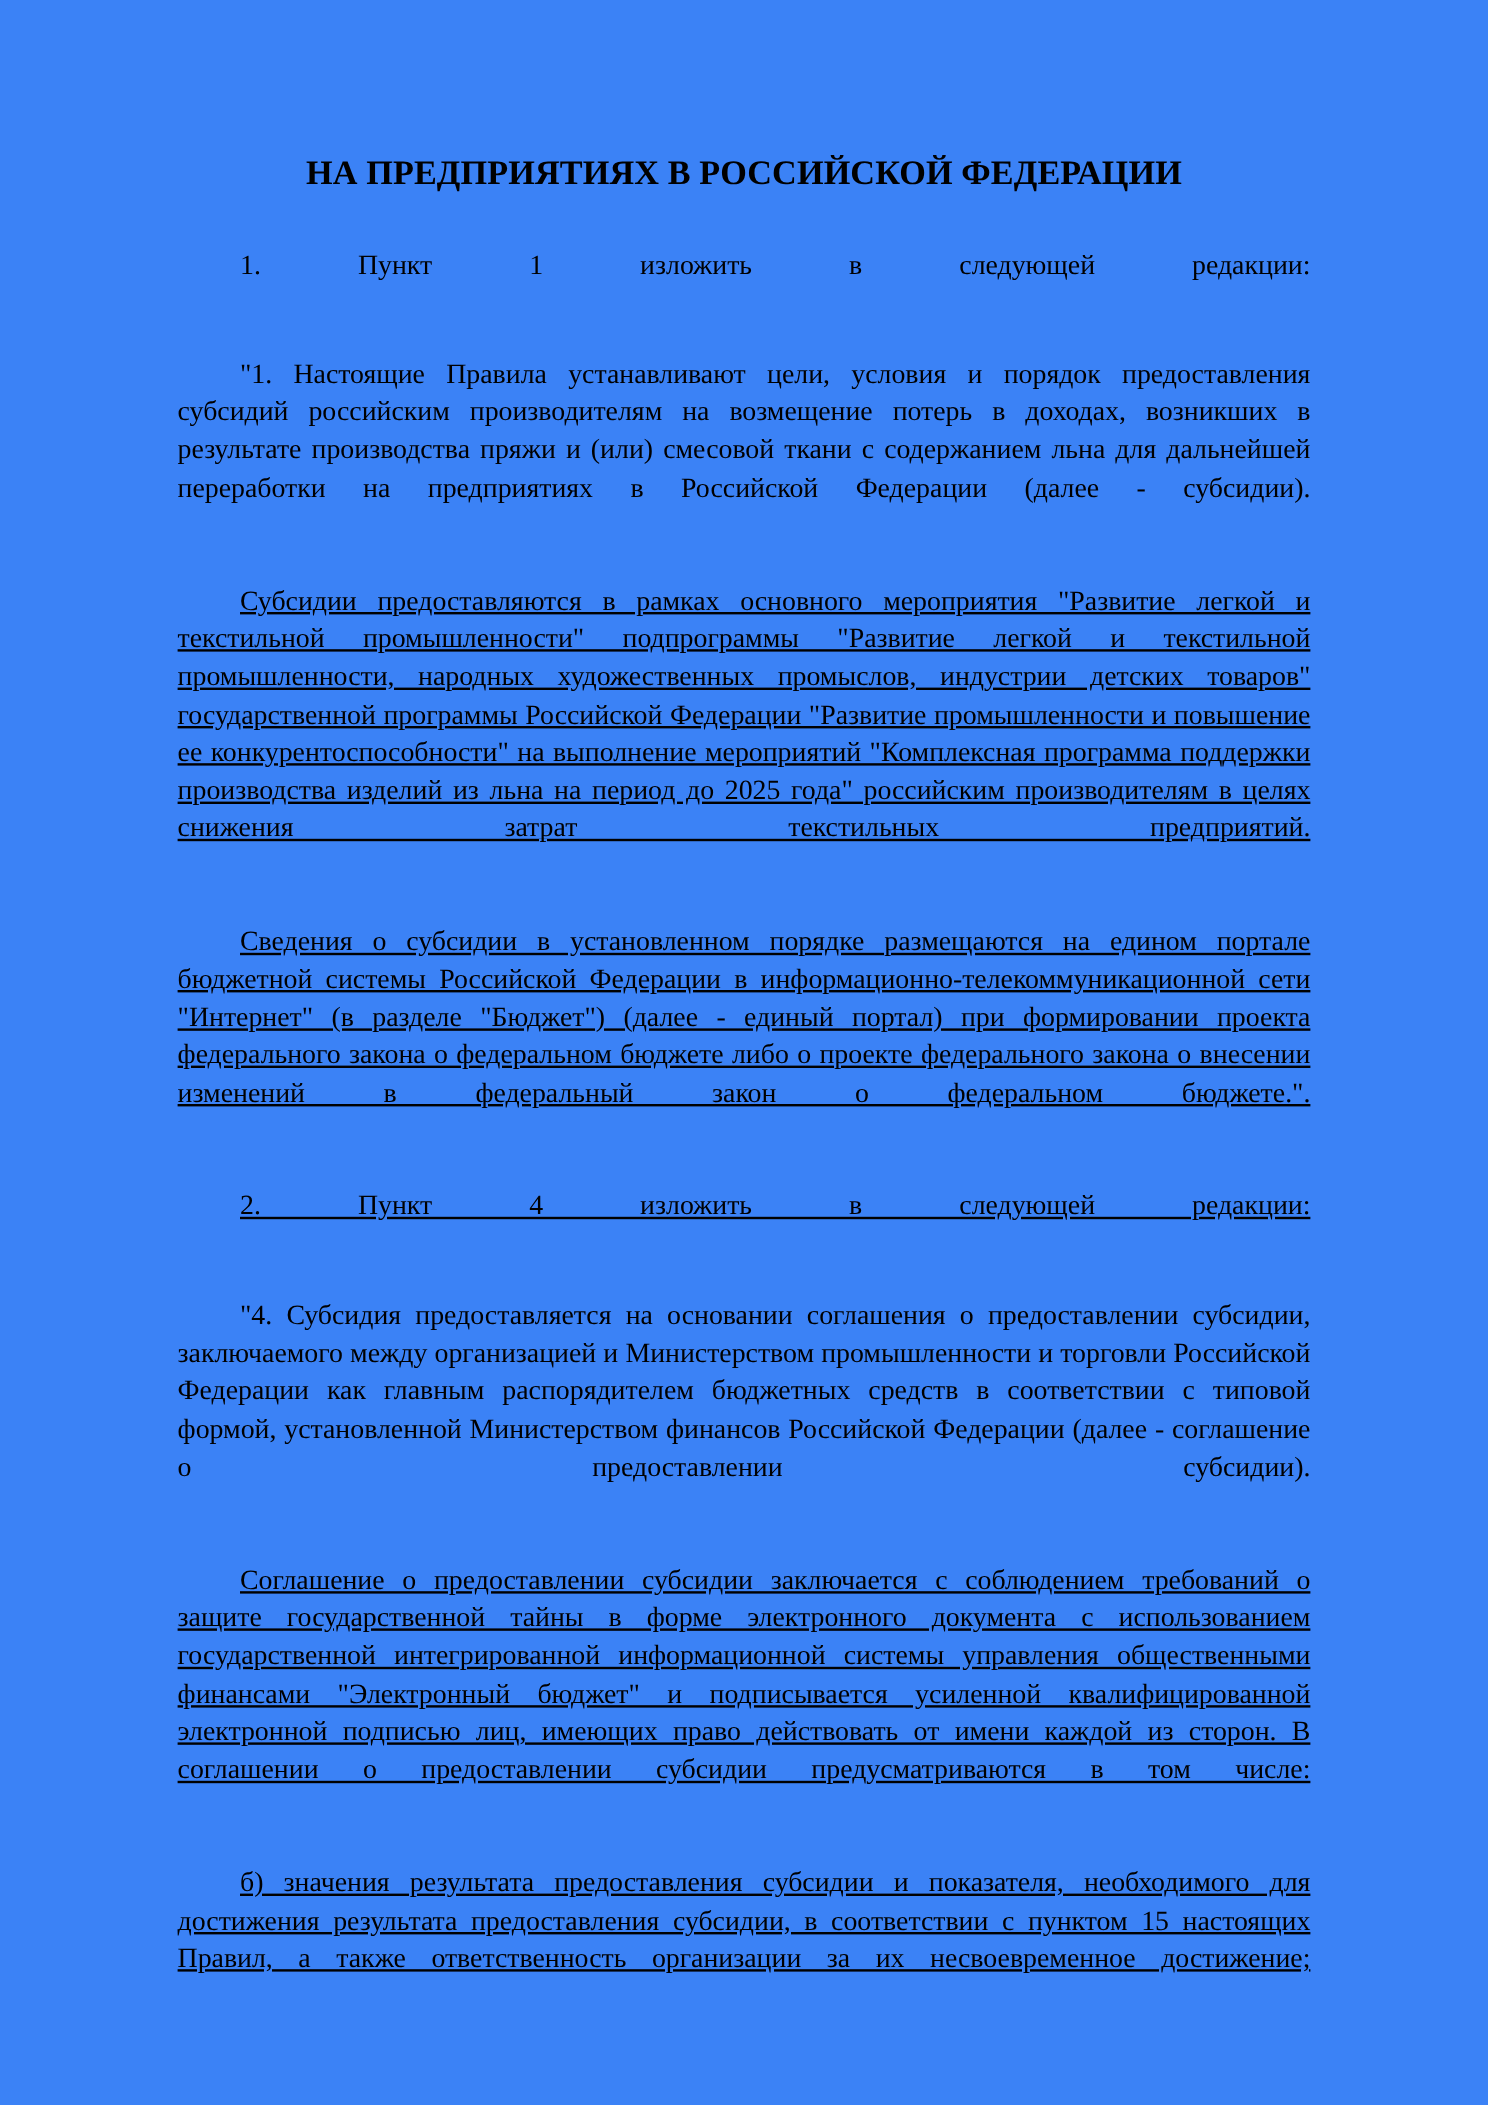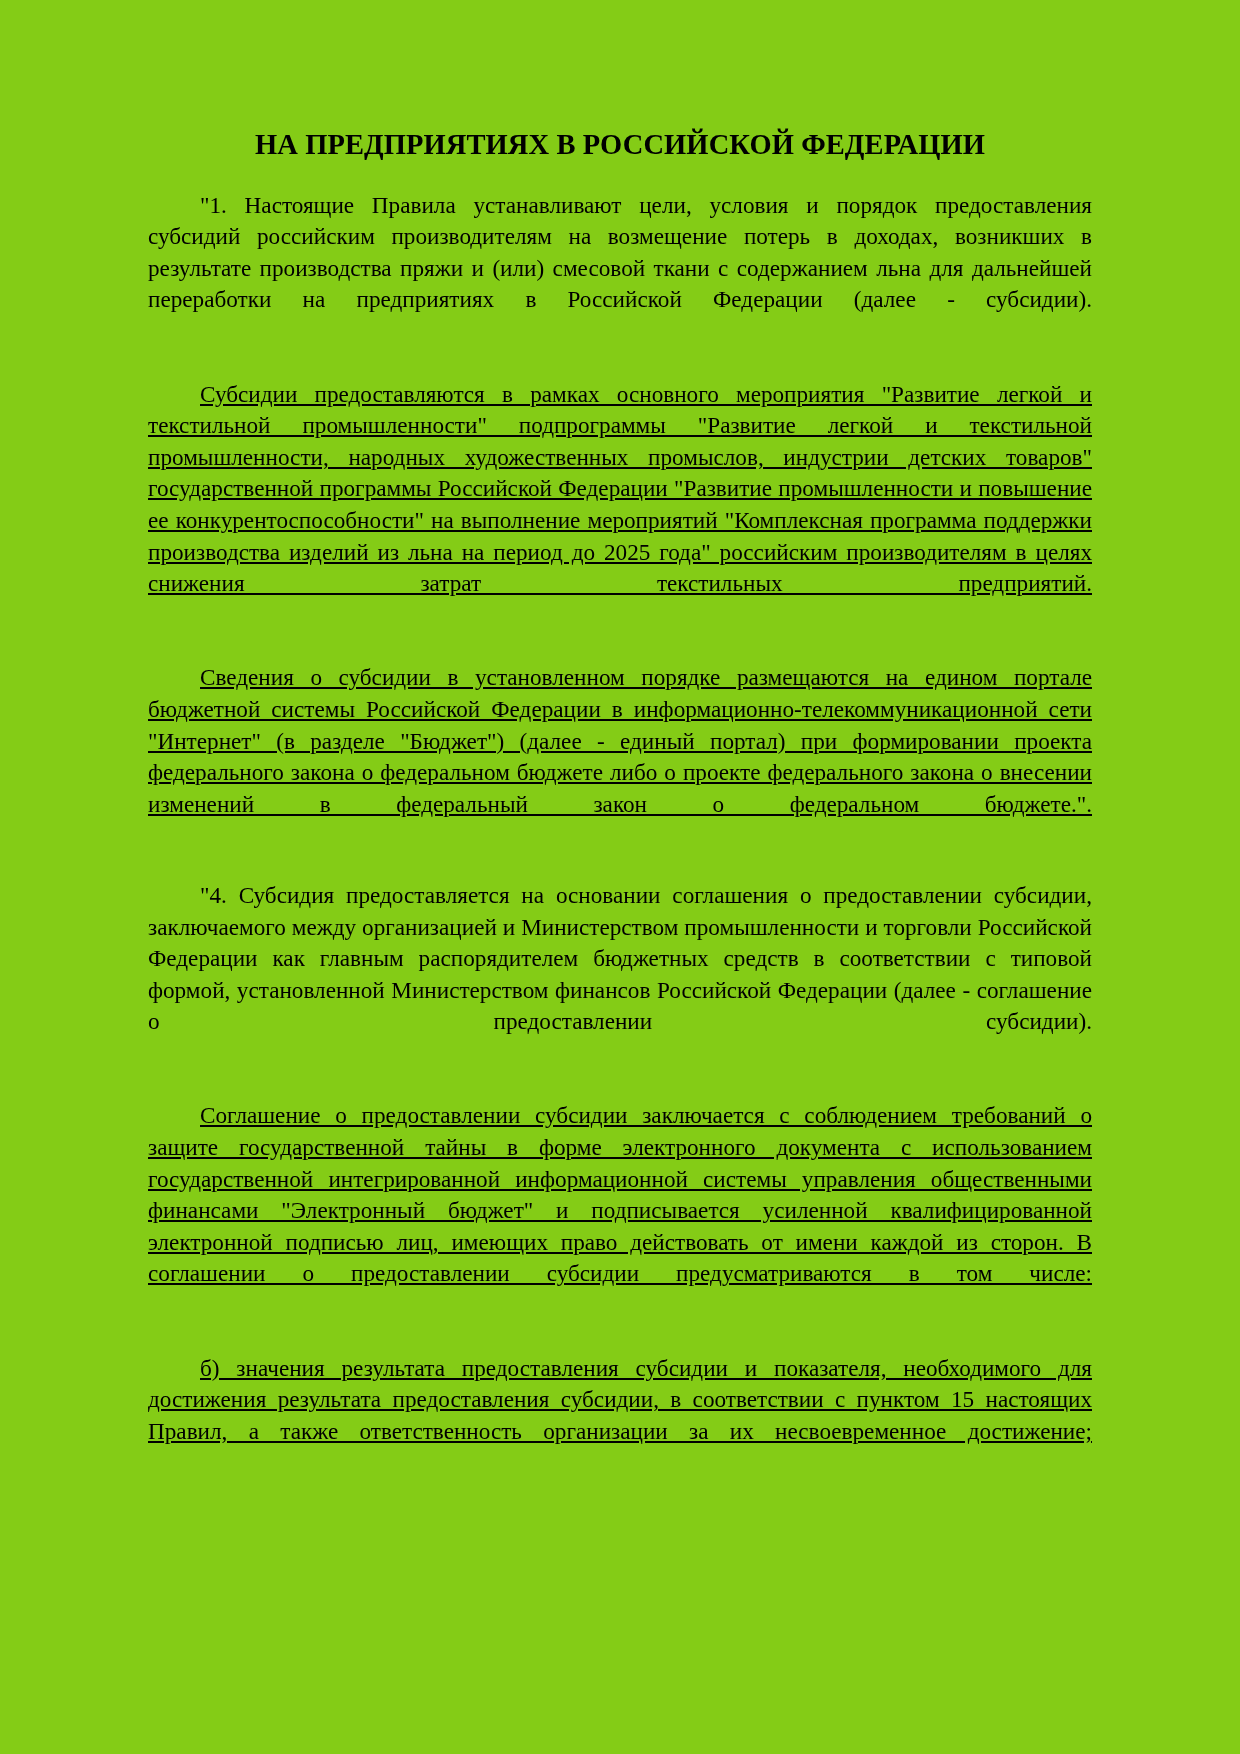--- a/index.html
+++ b/index.html
@@ -5,21 +5,21 @@
 <style>
   html, body {
     margin: 0;
     padding: 0;
     background: #ffffff;
   }
   .page {
     position: relative;
     width: 1240px;
     height: 1754px;
-    background: #84cc16;
+    background: #3b82f6;
     margin: 0 auto;
     box-sizing: border-box;
     padding: 0;
     overflow: hidden;
   }
   .content {
     position: absolute;
     left: 148px;
     top: 0;
     width: 944px;
@@ -57,27 +57,29 @@
   }
 </style>
 </head>
 <body>
 
 <div class="page">
   <div class="content">
 
     <h1 class="doc-title">НА ПРЕДПРИЯТИЯХ В РОССИЙСКОЙ ФЕДЕРАЦИИ</h1>
 
+    <p class="para first-body">1. Пункт 1 изложить в следующей редакции:</p>
 
     <p class="para gap-md">"1. Настоящие Правила устанавливают цели, условия и порядок предоставления субсидий российским производителям на возмещение потерь в доходах, возникших в результате производства пряжи и (или) смесовой ткани с содержанием льна для дальнейшей переработки на предприятиях в Российской Федерации (далее - субсидии).</p>
 
     <p class="para gap-lg">Субсидии предоставляются в рамках основного мероприятия "Развитие легкой и текстильной промышленности" подпрограммы "Развитие легкой и текстильной промышленности, народных художественных промыслов, индустрии детских товаров" государственной программы Российской Федерации "Развитие промышленности и повышение ее конкурентоспособности" на выполнение мероприятий "Комплексная программа поддержки производства изделий из льна на период до 2025 года" российским производителям в целях снижения затрат текстильных предприятий.</p>
 
     <p class="para gap-lg">Сведения о субсидии в установленном порядке размещаются на едином портале бюджетной системы Российской Федерации в информационно-телекоммуникационной сети "Интернет" (в разделе "Бюджет") (далее - единый портал) при формировании проекта федерального закона о федеральном бюджете либо о проекте федерального закона о внесении изменений в федеральный закон о федеральном бюджете.".</p>
 
+    <p class="para gap-lg">2. Пункт 4 изложить в следующей редакции:</p>
 
     <p class="para gap-md">"4. Субсидия предоставляется на основании соглашения о предоставлении субсидии, заключаемого между организацией и Министерством промышленности и торговли Российской Федерации как главным распорядителем бюджетных средств в соответствии с типовой формой, установленной Министерством финансов Российской Федерации (далее - соглашение о предоставлении субсидии).</p>
 
     <p class="para gap-lg">Соглашение о предоставлении субсидии заключается с соблюдением требований о защите государственной тайны в форме электронного документа с использованием государственной интегрированной информационной системы управления общественными финансами "Электронный бюджет" и подписывается усиленной квалифицированной электронной подписью лиц, имеющих право действовать от имени каждой из сторон. В соглашении о предоставлении субсидии предусматриваются в том числе:</p>
 
 
     <p class="para gap-lg">б) значения результата предоставления субсидии и показателя, необходимого для достижения результата предоставления субсидии, в соответствии с пунктом 15 настоящих Правил, а также ответственность организации за их несвоевременное достижение;</p>
 
   </div>
 </div>

